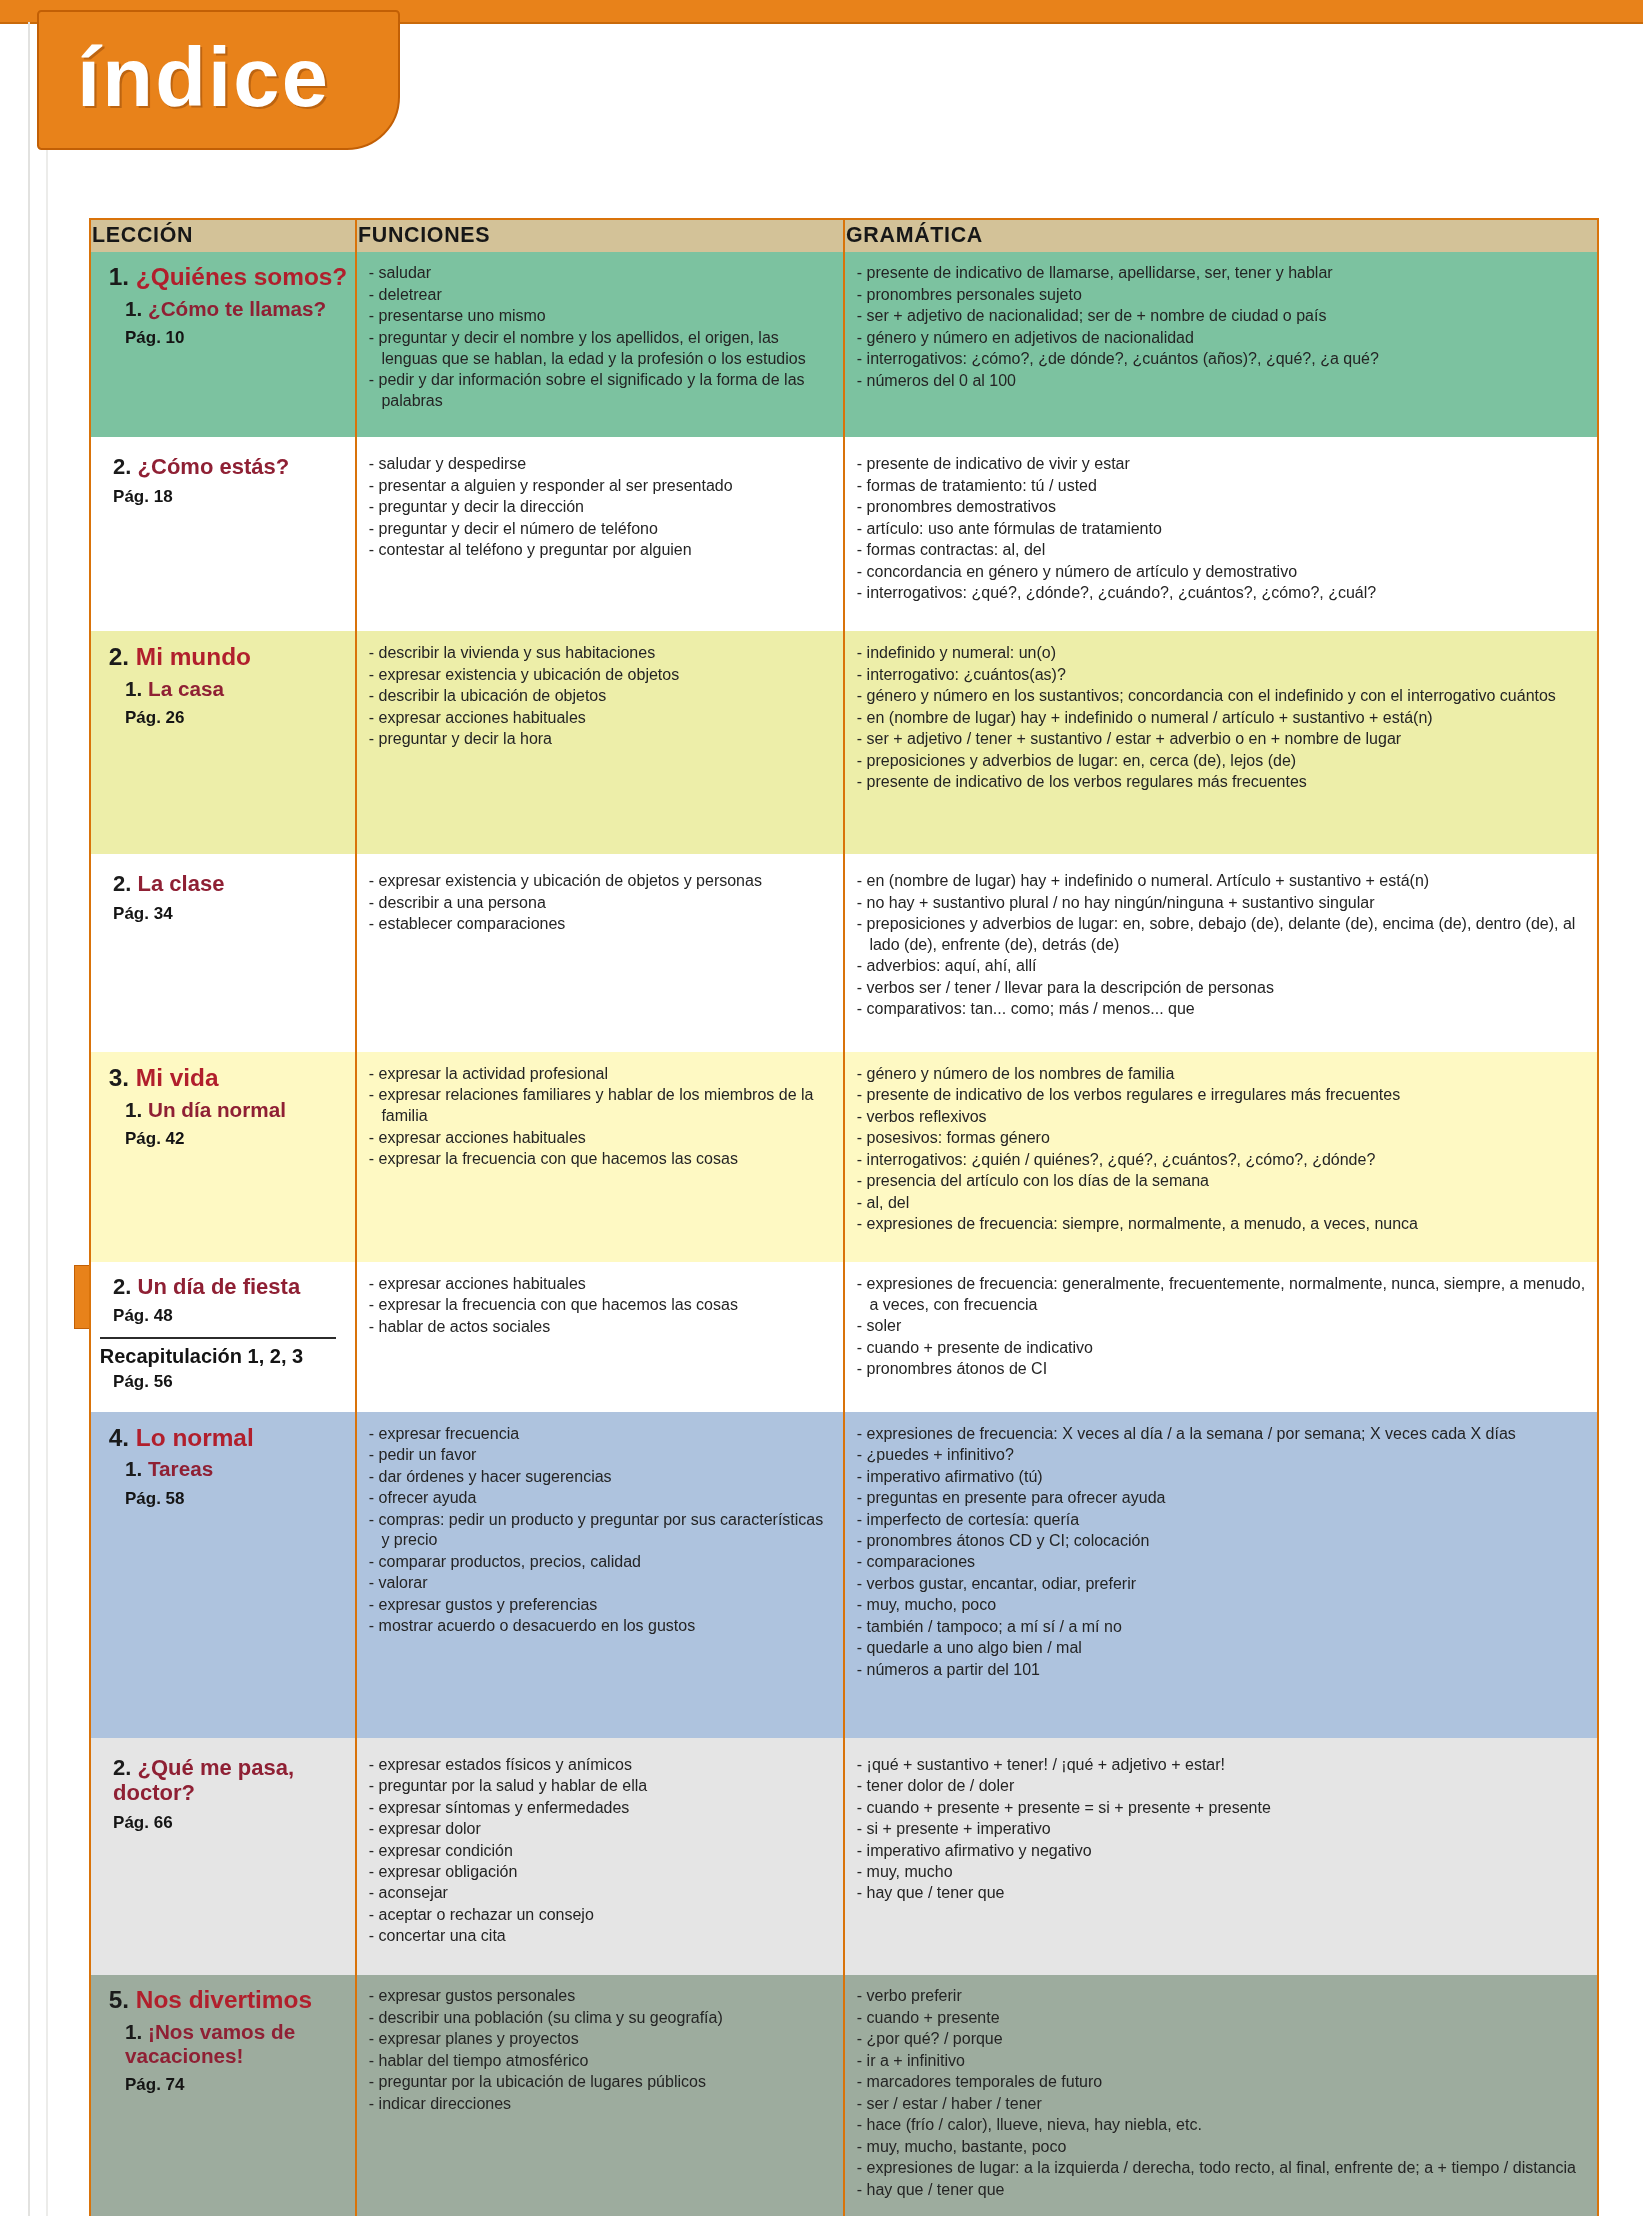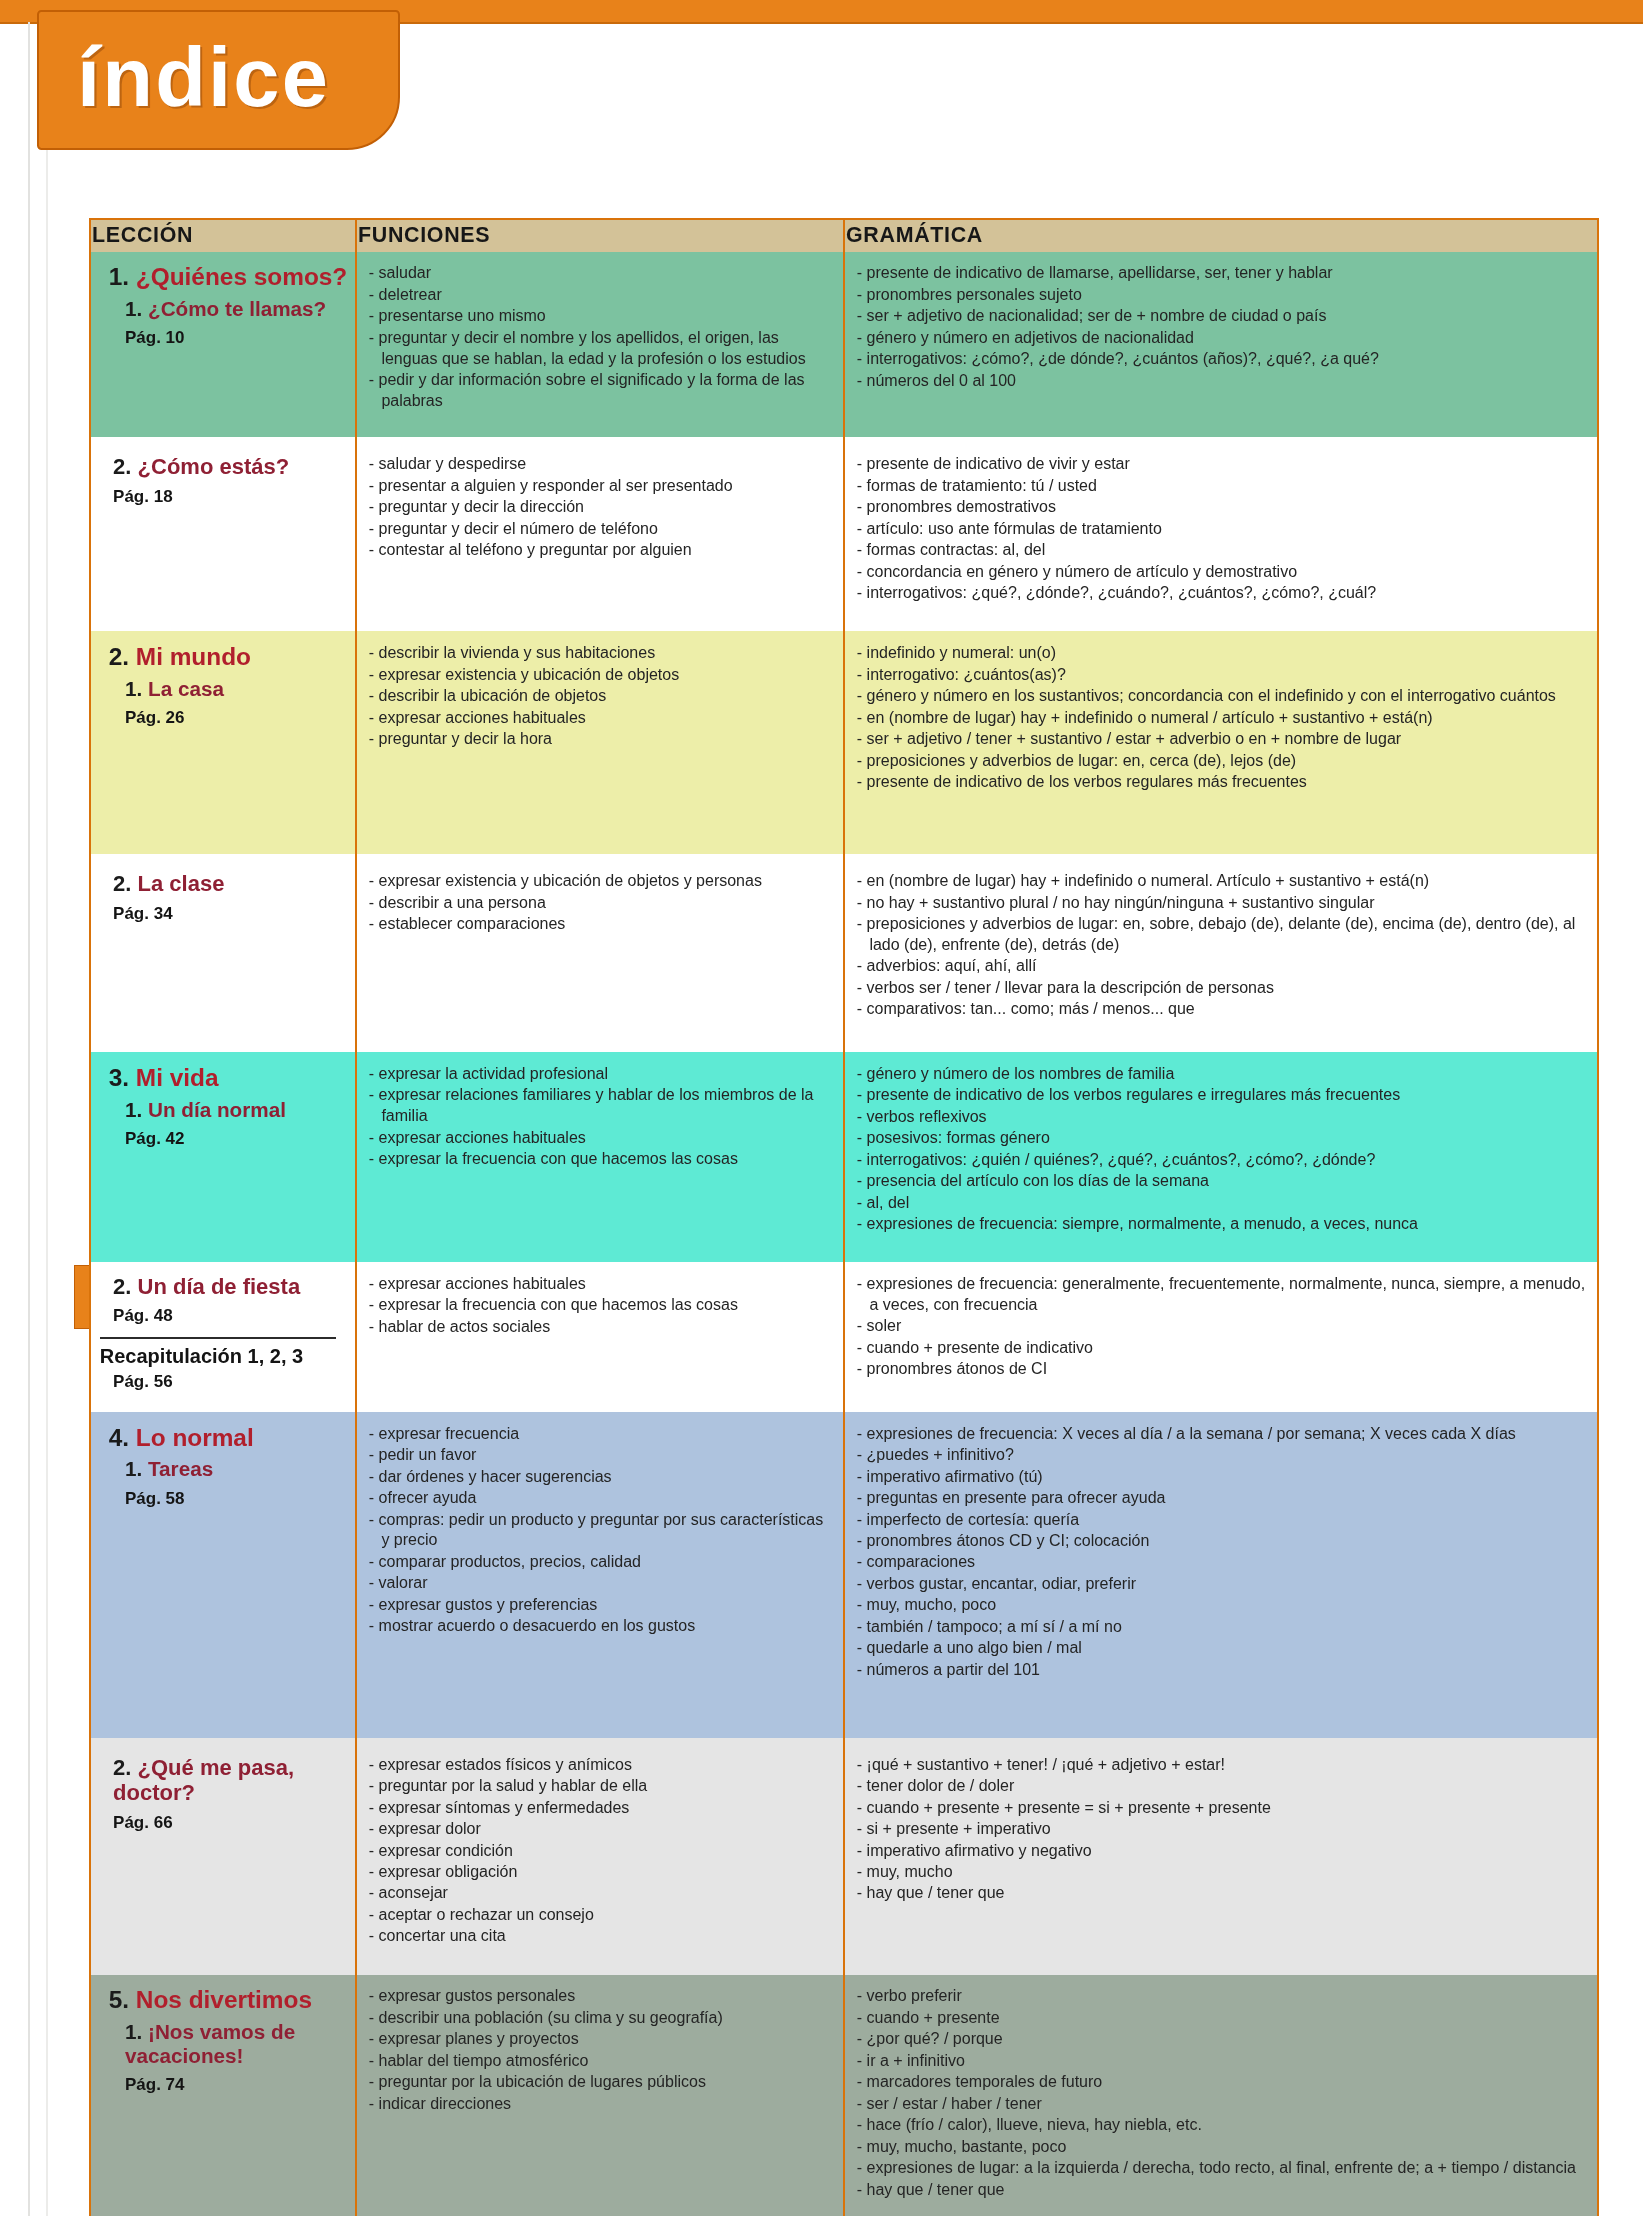--- a/index.html
+++ b/index.html
@@ -177,21 +177,21 @@
               <li>- en (nombre de lugar) hay + indefinido o numeral. Artículo + sustantivo + está(n)</li>
               <li>- no hay + sustantivo plural / no hay ningún/ninguna + sustantivo singular</li>
               <li>- preposiciones y adverbios de lugar: en, sobre, debajo (de), delante (de), encima (de), dentro (de), al lado (de), enfrente (de), detrás (de)</li>
               <li>- adverbios: aquí, ahí, allí</li>
               <li>- verbos ser / tener / llevar para la descripción de personas</li>
               <li>- comparativos: tan... como; más / menos... que</li>
             </ul>
           </td>
       </tr>
 
-      <tr class="r5" style="background-color: #5eead4;">
+      <tr class="r5" style="background-color: #fef9c3;">
         <td class="cell lesson">
           <div class="unit"><span class="num">3.</span> <span class="ut">Mi vida</span></div>
           <div class="sub"><span class="num">1.</span> <span class="st">Un día normal</span></div>
           <div class="pag">Pág. 42</div>
         </td>
         <td class="cell">
             <ul class="b">
               <li>- expresar la actividad profesional</li>
               <li>- expresar relaciones familiares y hablar de los miembros de la familia</li>
               <li>- expresar acciones habituales</li>

